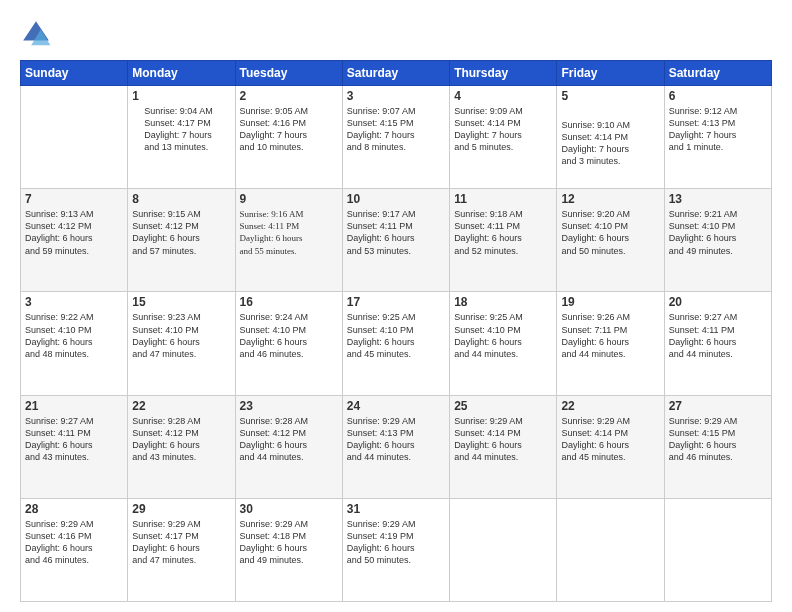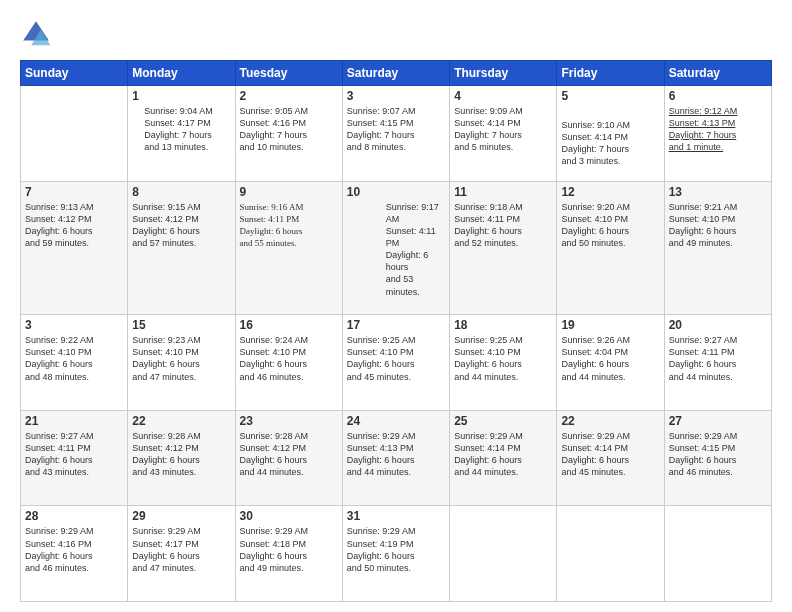--- a/index.html
+++ b/index.html
@@ -168,21 +168,21 @@
           </td>
           <td>
             <span class="day-number">5</span>
             <div class="cell-info" style="white-space: pre-line; margin-top: 16px;">Sunrise: 9:10 AM
 Sunset: 4:14 PM
 Daylight: 7 hours
 and 3 minutes.</div>
           </td>
           <td>
             <span class="day-number">6</span>
-            <div class="cell-info" style="white-space: pre-line; text-decoration: underline;">Sunrise: 9:12 AM
+            <div class="cell-info" style="white-space: pre-line;">Sunrise: 9:12 AM
 Sunset: 4:13 PM
 Daylight: 7 hours
 and 1 minute.</div>
           </td>
         </tr>
         <tr>
           <td>
             <span class="day-number">7</span>
             <div class="cell-info" style="white-space: pre-line;">Sunrise: 9:13 AM
 Sunset: 4:12 PM
@@ -198,21 +198,21 @@
           </td>
           <td>
             <span class="day-number">9</span>
             <div class="cell-info" style="white-space: pre-line; font-family: Liberation Serif, serif;">Sunrise: 9:16 AM
 Sunset: 4:11 PM
 Daylight: 6 hours
 and 55 minutes.</div>
           </td>
           <td>
             <span class="day-number">10</span>
-            <div class="cell-info" style="white-space: pre-line; margin-left: 39px;">Sunrise: 9:17 AM
+            <div class="cell-info" style="white-space: pre-line;">Sunrise: 9:17 AM
 Sunset: 4:11 PM
 Daylight: 6 hours
 and 53 minutes.</div>
           </td>
           <td>
             <span class="day-number">11</span>
             <div class="cell-info" style="white-space: pre-line;">Sunrise: 9:18 AM
 Sunset: 4:11 PM
 Daylight: 6 hours
 and 52 minutes.</div>
@@ -264,21 +264,21 @@
           <td>
             <span class="day-number">18</span>
             <div class="cell-info" style="white-space: pre-line;">Sunrise: 9:25 AM
 Sunset: 4:10 PM
 Daylight: 6 hours
 and 44 minutes.</div>
           </td>
           <td>
             <span class="day-number">19</span>
             <div class="cell-info" style="white-space: pre-line;">Sunrise: 9:26 AM
-Sunset: 4:04 PM
+Sunset: 7:11 PM
 Daylight: 6 hours
 and 44 minutes.</div>
           </td>
           <td>
             <span class="day-number">20</span>
             <div class="cell-info" style="white-space: pre-line;">Sunrise: 9:27 AM
 Sunset: 4:11 PM
 Daylight: 6 hours
 and 44 minutes.</div>
           </td>

